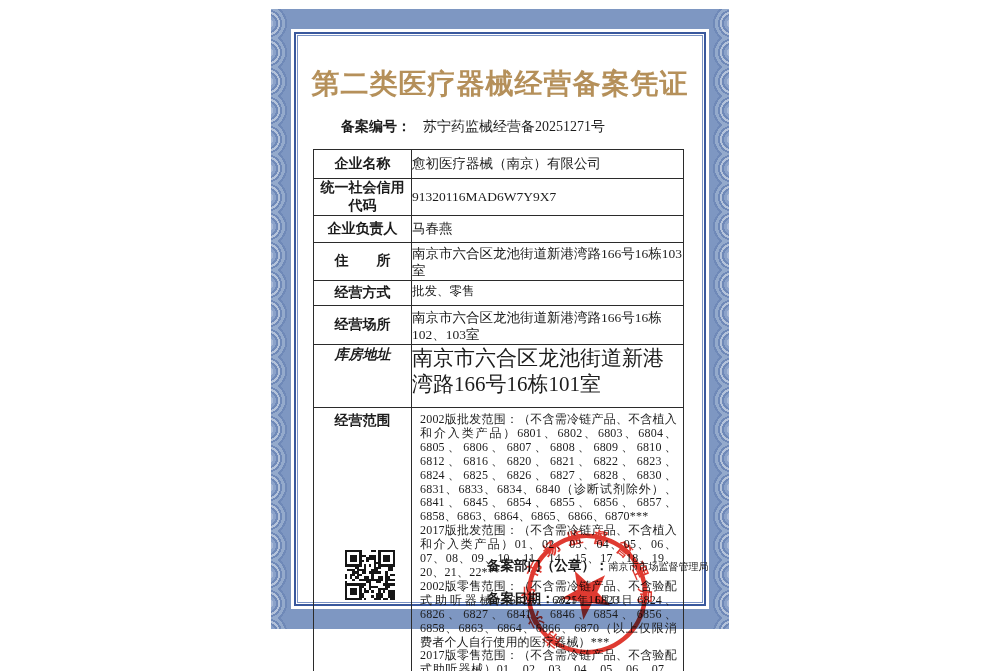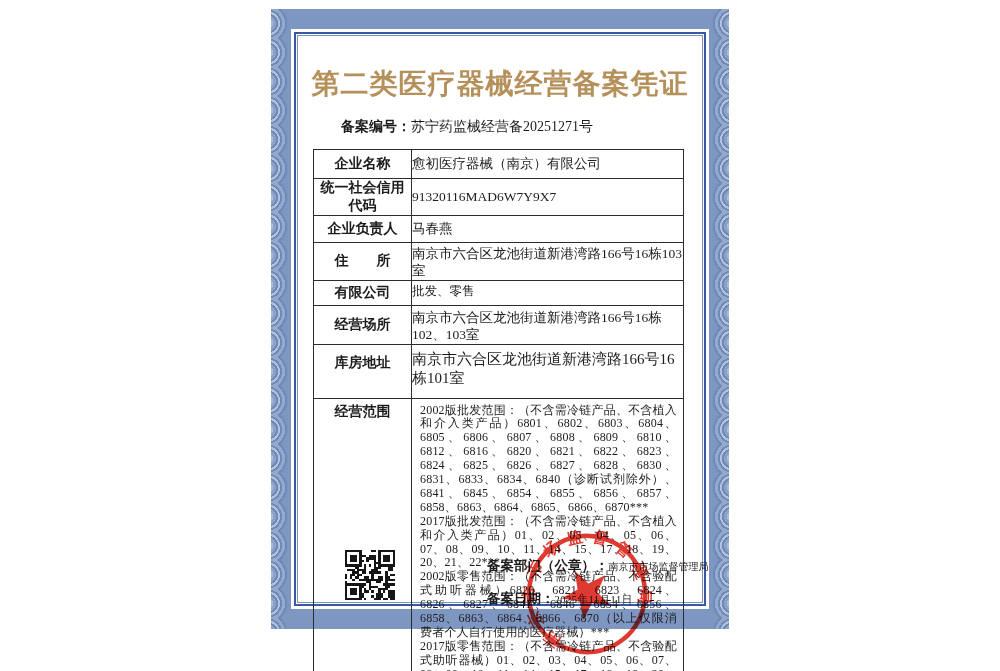--- a/index.html
+++ b/index.html
@@ -34,28 +34,28 @@
   .band-right{right:0;transform:scaleX(-1);}
   
   .frame{position:absolute;inset:23px;border:2px solid #39589d;pointer-events:none;}
   .frame::before{content:"";position:absolute;inset:1px;border:1px solid #7b93c4;}
   
   .content{position:absolute;inset:29px 28px;}
   .title{margin-top:27px;text-align:center;font-size:28px;font-weight:bold;
     color:#b5905a;letter-spacing:1px;}
   .record-line{margin-top:15px;padding-left:42px;font-size:14px;}
   .record-label{font-weight:bold;}
-  .record-value{margin-left:0;}
+  .record-value{margin-left:12px;}
   
   table.cert{border-collapse:collapse;table-layout:fixed;width:371px;margin:13px 0 0 14px;}
   table.cert td{border:1px solid #2b2b2b;padding:0;}
   td.lbl{width:97px;text-align:center;vertical-align:middle;font-weight:bold;font-size:14px;}
   td.val{padding:2px 8px 2px 10px;vertical-align:middle;font-size:13.5px;line-height:1.25;}
-  tr.r-wh td.lbl{vertical-align:top;padding-top:9px;}
-  tr.r-wh td.val{vertical-align:bottom;padding-bottom:10px;font-size:15px;}
+  tr.r-wh td.lbl{vertical-align:top;padding-top:1px;font-style:italic;}
+  tr.r-wh td.val{vertical-align:bottom;padding-bottom:10px;font-size:21px;}
   tr.r-scope td.lbl{vertical-align:top;padding-top:4px;}
   tr.r-scope td.val{vertical-align:top;padding:5px 6px 4px 8px;}
   .scope-line{font-size:12px;line-height:1.16;letter-spacing:0.2px;text-align:justify;}
   
   .qr{position:absolute;left:46px;top:512px;width:50px;height:50px;}
   .qr svg{display:block;shape-rendering:crispEdges;}
   .dept-line{position:absolute;left:188px;top:518px;white-space:nowrap;}
   .date-line{position:absolute;left:188px;top:551px;white-space:nowrap;}
   .foot-label{font-weight:bold;font-size:13.5px;}
   .dept-value{font-size:10px;}
@@ -92,21 +92,21 @@
       </tr>
       <tr style="height:27px">
         <td class="lbl">企业负责人</td>
         <td class="val">马春燕</td>
       </tr>
       <tr style="height:26px">
         <td class="lbl">住　　所</td>
         <td class="val" style="vertical-align:top;padding-top:3px">南京市六合区龙池街道新港湾路166号16栋103室</td>
       </tr>
       <tr style="height:25px">
-        <td class="lbl">有限公司</td>
+        <td class="lbl">经营方式</td>
         <td class="val" style="vertical-align:top;padding-top:3px;font-size:12.5px">批发、零售</td>
       </tr>
       <tr style="height:29px">
         <td class="lbl">经营场所</td>
         <td class="val" style="vertical-align:top;padding-top:4px">南京市六合区龙池街道新港湾路166号16栋102、103室</td>
       </tr>
       <tr class="r-wh" style="height:54px">
         <td class="lbl">库房地址</td>
         <td class="val">南京市六合区龙池街道新港湾路166号16栋101室</td>
       </tr>

